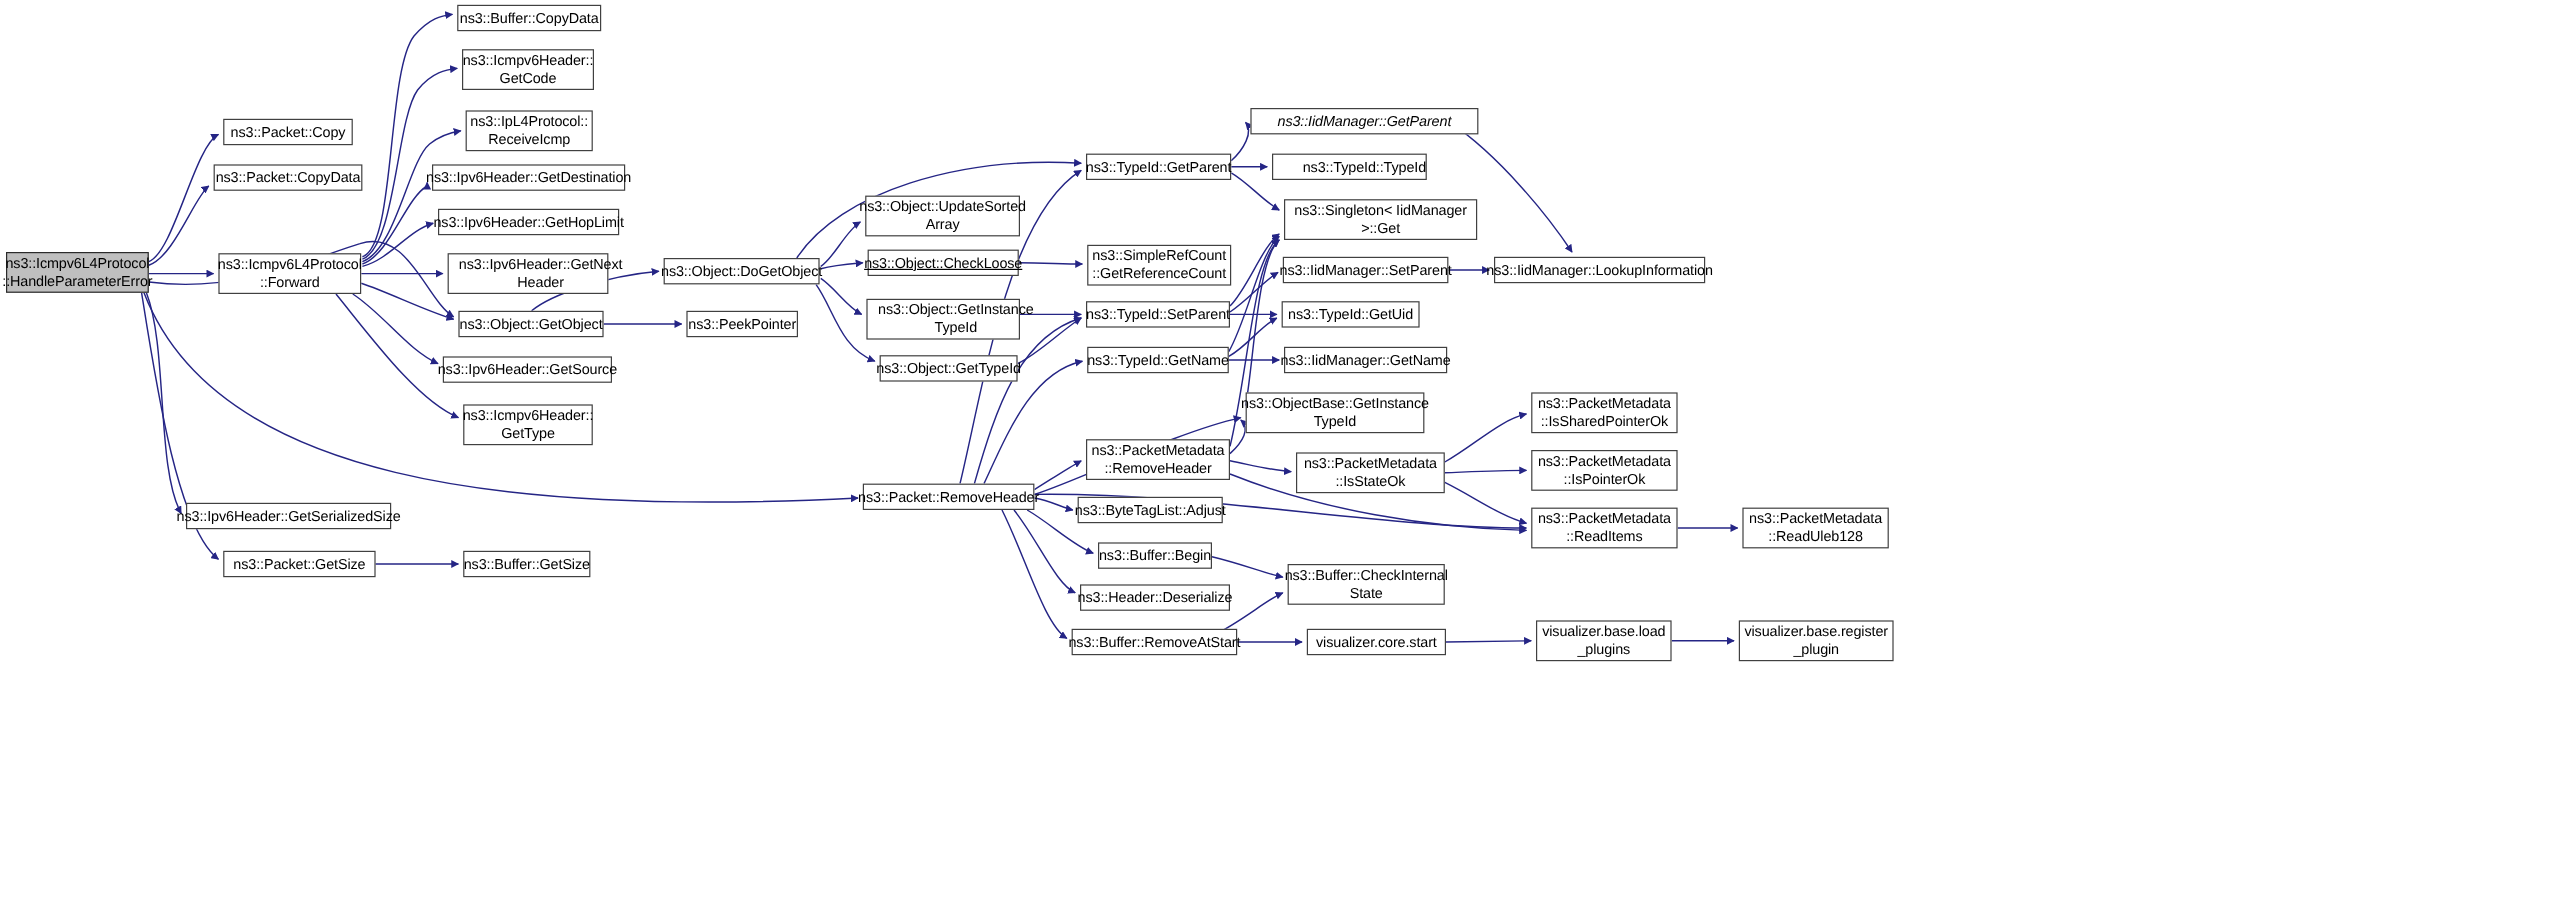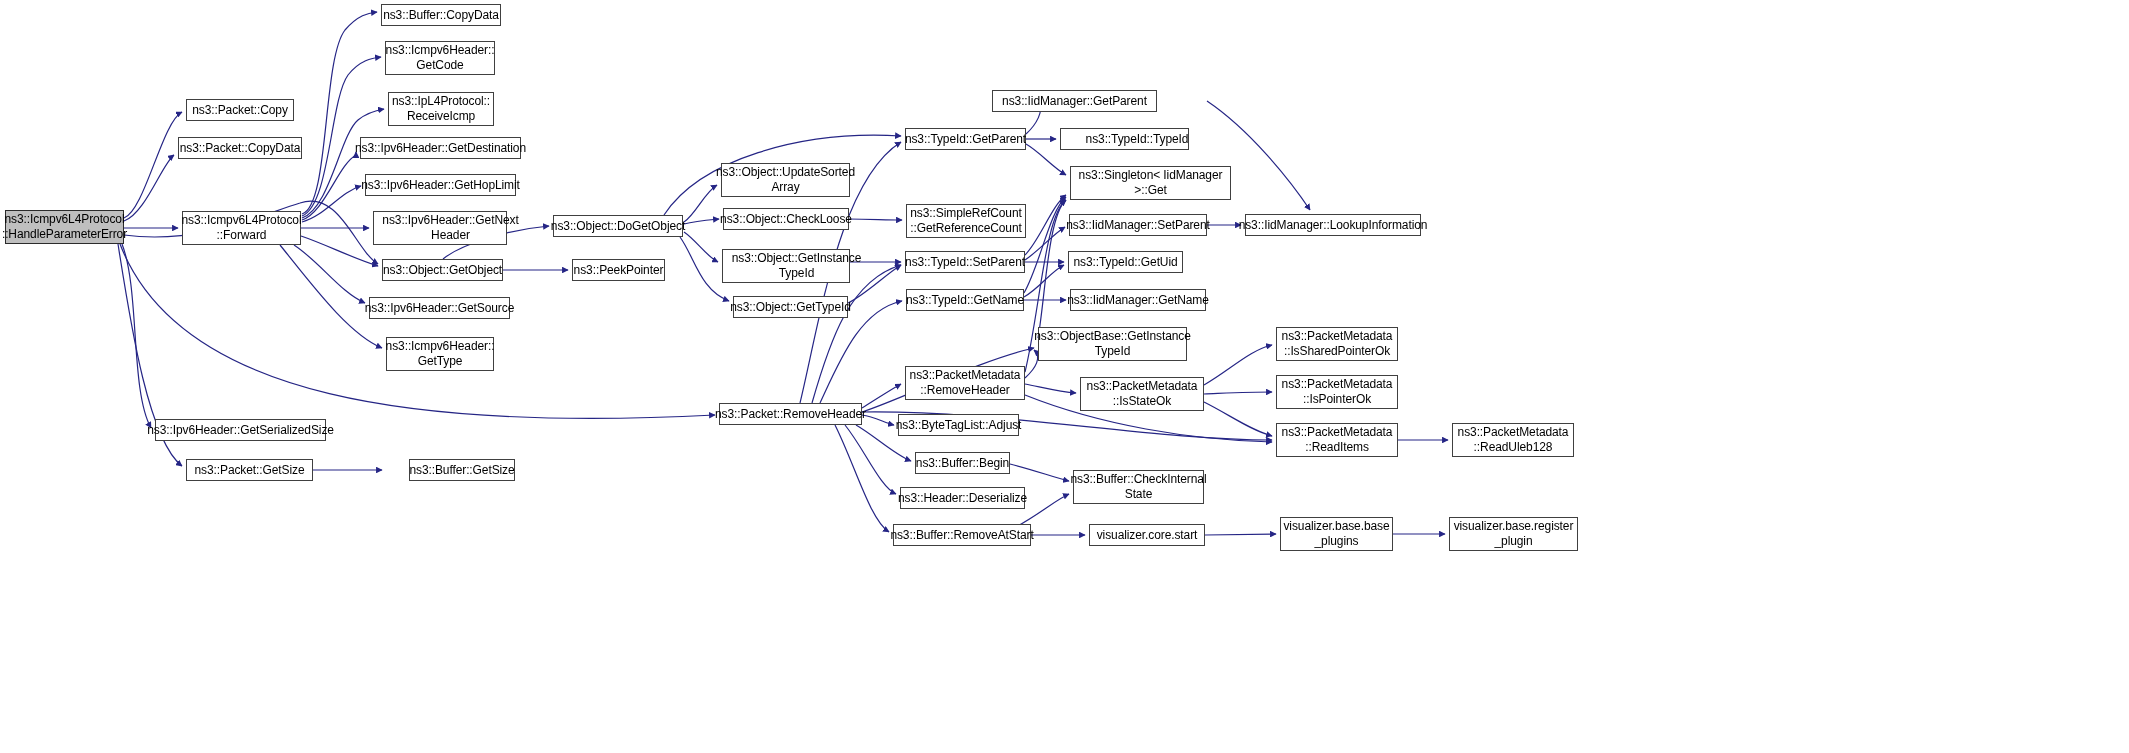--- a/index.html
+++ b/index.html
@@ -132,62 +132,62 @@
       <div class="node" style="left: 388px; top: 92px; width: 106px; height: 34px;"><span>ns3::IpL4Protocol::
 ReceiveIcmp</span></div>
       <div class="node" style="left: 360px; top: 137px; width: 161px; height: 22px;"><span>ns3::Ipv6Header::GetDestination</span></div>
       <div class="node" style="left: 365px; top: 174px; width: 151px; height: 22px;"><span>ns3::Ipv6Header::GetHopLimit</span></div>
       <div class="node" style="left: 373px; top: 211px; width: 134px; height: 34px; padding-left: 24px;"><span>ns3::Ipv6Header::GetNext
 Header</span></div>
       <div class="node" style="left: 382px; top: 259px; width: 121px; height: 22px;"><span>ns3::Object::GetObject</span></div>
       <div class="node" style="left: 369px; top: 297px; width: 141px; height: 22px;"><span>ns3::Ipv6Header::GetSource</span></div>
       <div class="node" style="left: 386px; top: 337px; width: 108px; height: 34px;"><span>ns3::Icmpv6Header::
 GetType</span></div>
-      <div class="node" style="left: 386px; top: 459px; width: 106px; height: 22px; margin-left: 23px;"><span>ns3::Buffer::GetSize</span></div>
+      <div class="node" style="left: 386px; top: 459px; width: 106px; height: 22px;"><span>ns3::Buffer::GetSize</span></div>
       <div class="node" style="left: 572px; top: 259px; width: 93px; height: 22px; text-align: center;"><span>ns3::PeekPointer</span></div>
       <div class="node" style="left: 553px; top: 215px; width: 130px; height: 22px;"><span>ns3::Object::DoGetObject</span></div>
       <div class="node" style="left: 721px; top: 163px; width: 129px; height: 34px;"><span>ns3::Object::UpdateSorted
 Array</span></div>
-      <div class="node" style="left: 723px; top: 208px; width: 126px; height: 22px;"><span>ns3::Object::CheckLoose</span></div>
+      <div class="node" style="left: 723px; top: 208px; width: 126px; height: 22px; text-decoration: underline;"><span>ns3::Object::CheckLoose</span></div>
       <div class="node" style="left: 722px; top: 249px; width: 128px; height: 34px; padding-left: 24px;"><span>ns3::Object::GetInstance
 TypeId</span></div>
       <div class="node" style="left: 733px; top: 296px; width: 115px; height: 22px;"><span>ns3::Object::GetTypeId</span></div>
       <div class="node" style="left: 719px; top: 403px; width: 143px; height: 22px;"><span>ns3::Packet::RemoveHeader</span></div>
       <div class="node" style="left: 898px; top: 414px; width: 121px; height: 22px;"><span>ns3::ByteTagList::Adjust</span></div>
       <div class="node" style="left: 915px; top: 452px; width: 95px; height: 22px;"><span>ns3::Buffer::Begin</span></div>
       <div class="node" style="left: 900px; top: 487px; width: 125px; height: 22px;"><span>ns3::Header::Deserialize</span></div>
       <div class="node" style="left: 893px; top: 524px; width: 138px; height: 22px;"><span>ns3::Buffer::RemoveAtStart</span></div>
       <div class="node" style="left: 905px; top: 128px; width: 121px; height: 22px;"><span>ns3::TypeId::GetParent</span></div>
       <div class="node" style="left: 906px; top: 204px; width: 120px; height: 34px;"><span>ns3::SimpleRefCount
 ::GetReferenceCount</span></div>
       <div class="node" style="left: 905px; top: 251px; width: 120px; height: 22px;"><span>ns3::TypeId::SetParent</span></div>
       <div class="node" style="left: 906px; top: 289px; width: 118px; height: 22px;"><span>ns3::TypeId::GetName</span></div>
       <div class="node" style="left: 905px; top: 366px; width: 120px; height: 34px;"><span>ns3::PacketMetadata
 ::RemoveHeader</span></div>
-      <div class="node" style="left: 992px; top: 90px; width: 165px; height: 22px;"><span>ns3::IidManager::GetParent</span></div>
+      <div class="node" style="left: 1042px; top: 90px; width: 190px; height: 22px; font-style: italic;"><span>ns3::IidManager::GetParent</span></div>
       <div class="node" style="left: 1060px; top: 128px; width: 129px; height: 22px; padding-left: 28px;"><span>ns3::TypeId::TypeId</span></div>
       <div class="node" style="left: 1070px; top: 166px; width: 161px; height: 34px;"><span>ns3::Singleton&lt; IidManager
 &gt;::Get</span></div>
       <div class="node" style="left: 1069px; top: 214px; width: 138px; height: 22px;"><span>ns3::IidManager::SetParent</span></div>
       <div class="node" style="left: 1068px; top: 251px; width: 115px; height: 22px;"><span>ns3::TypeId::GetUid</span></div>
       <div class="node" style="left: 1070px; top: 289px; width: 136px; height: 22px;"><span>ns3::IidManager::GetName</span></div>
       <div class="node" style="left: 1038px; top: 327px; width: 149px; height: 34px;"><span>ns3::ObjectBase::GetInstance
 TypeId</span></div>
       <div class="node" style="left: 1080px; top: 377px; width: 124px; height: 34px;"><span>ns3::PacketMetadata
 ::IsStateOk</span></div>
       <div class="node" style="left: 1073px; top: 470px; width: 131px; height: 34px;"><span>ns3::Buffer::CheckInternal
 State</span></div>
       <div class="node" style="left: 1089px; top: 524px; width: 116px; height: 22px;"><span>visualizer.core.start</span></div>
       <div class="node" style="left: 1245px; top: 214px; width: 176px; height: 22px;"><span>ns3::IidManager::LookupInformation</span></div>
       <div class="node" style="left: 1276px; top: 327px; width: 122px; height: 34px;"><span>ns3::PacketMetadata
 ::IsSharedPointerOk</span></div>
       <div class="node" style="left: 1276px; top: 375px; width: 122px; height: 34px;"><span>ns3::PacketMetadata
 ::IsPointerOk</span></div>
       <div class="node" style="left: 1276px; top: 423px; width: 122px; height: 34px;"><span>ns3::PacketMetadata
 ::ReadItems</span></div>
-      <div class="node" style="left: 1280px; top: 517px; width: 113px; height: 34px;"><span>visualizer.base.base
+      <div class="node" style="left: 1280px; top: 517px; width: 113px; height: 34px;"><span>visualizer.base.load
 _plugins</span></div>
       <div class="node" style="left: 1452px; top: 423px; width: 122px; height: 34px;"><span>ns3::PacketMetadata
 ::ReadUleb128</span></div>
       <div class="node" style="left: 1449px; top: 517px; width: 129px; height: 34px;"><span>visualizer.base.register
 _plugin</span></div>
     </div>
 </div>
 
 </body></html>

